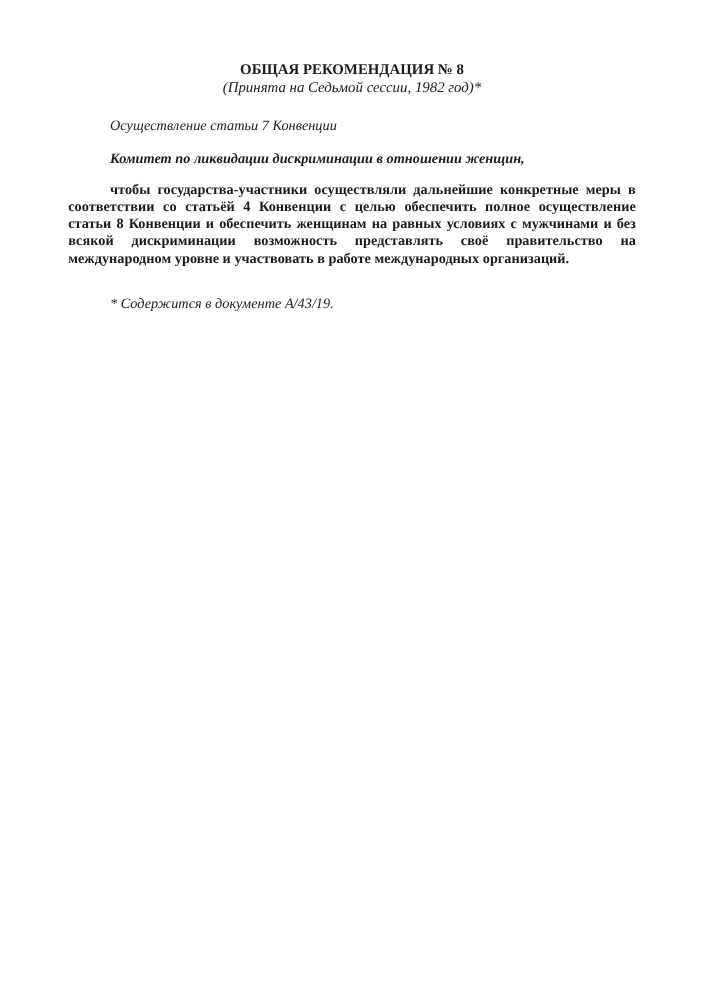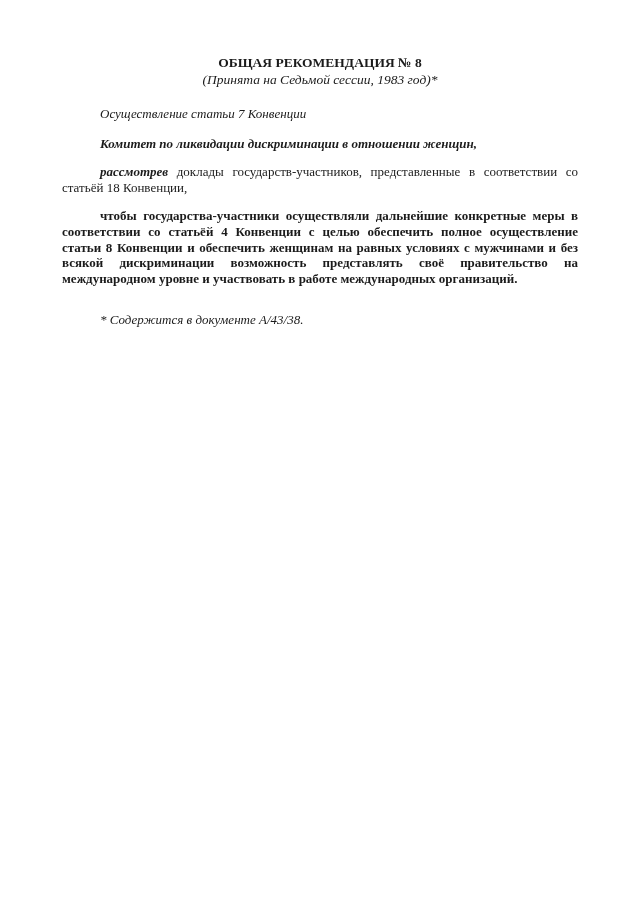--- a/index.html
+++ b/index.html
@@ -71,28 +71,27 @@
   }
 </style>
 </head>
 <body style="--page-bg: #ffffff; --text-color: #1b1b1b;">
 
 <div class="page">
   <div class="content">
 
     <div class="title-block">
       <div class="doc-title">ОБЩАЯ РЕКОМЕНДАЦИЯ № 8</div>
-      <div class="doc-subtitle">(Принята на Седьмой сессии, 1983 год)*</div>
+      <div class="doc-subtitle">(Принята на Седьмой сессии, 1982 год)*</div>
     </div>
 
     <p class="subject">Осуществление статьи 7 Конвенции</p>
 
     <p class="committee">Комитет по ликвидации дискриминации в отношении женщин,</p>
 
-    <p class="considered"><span class="lead-word">рассмотрев</span><span> доклады государств-участников, представленные в соответствии со статьёй 18 Конвенции,</span></p>
 
 
     <p class="body-par">чтобы государства-участники осуществляли дальнейшие конкретные меры в соответствии со статьёй 4 Конвенции с целью обеспечить полное осуществление статьи 8 Конвенции и обеспечить женщинам на равных условиях с мужчинами и без всякой дискриминации возможность представлять своё правительство на международном уровне и участвовать в работе международных организаций.</p>
 
-    <p class="footnote">* Содержится в документе A/43/38.</p>
+    <p class="footnote">* Содержится в документе A/43/19.</p>
 
   </div>
 </div>
 
 </body></html>

